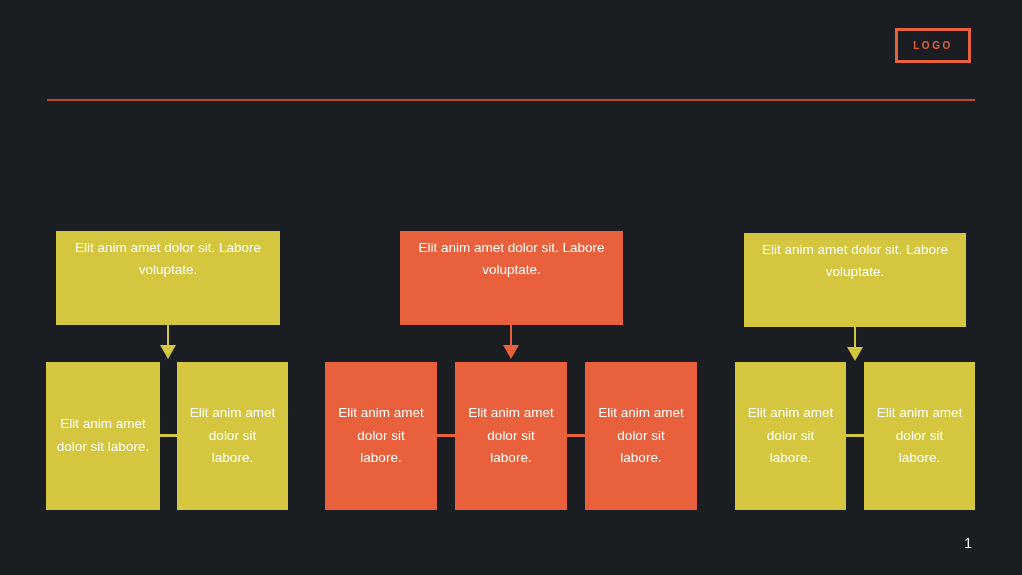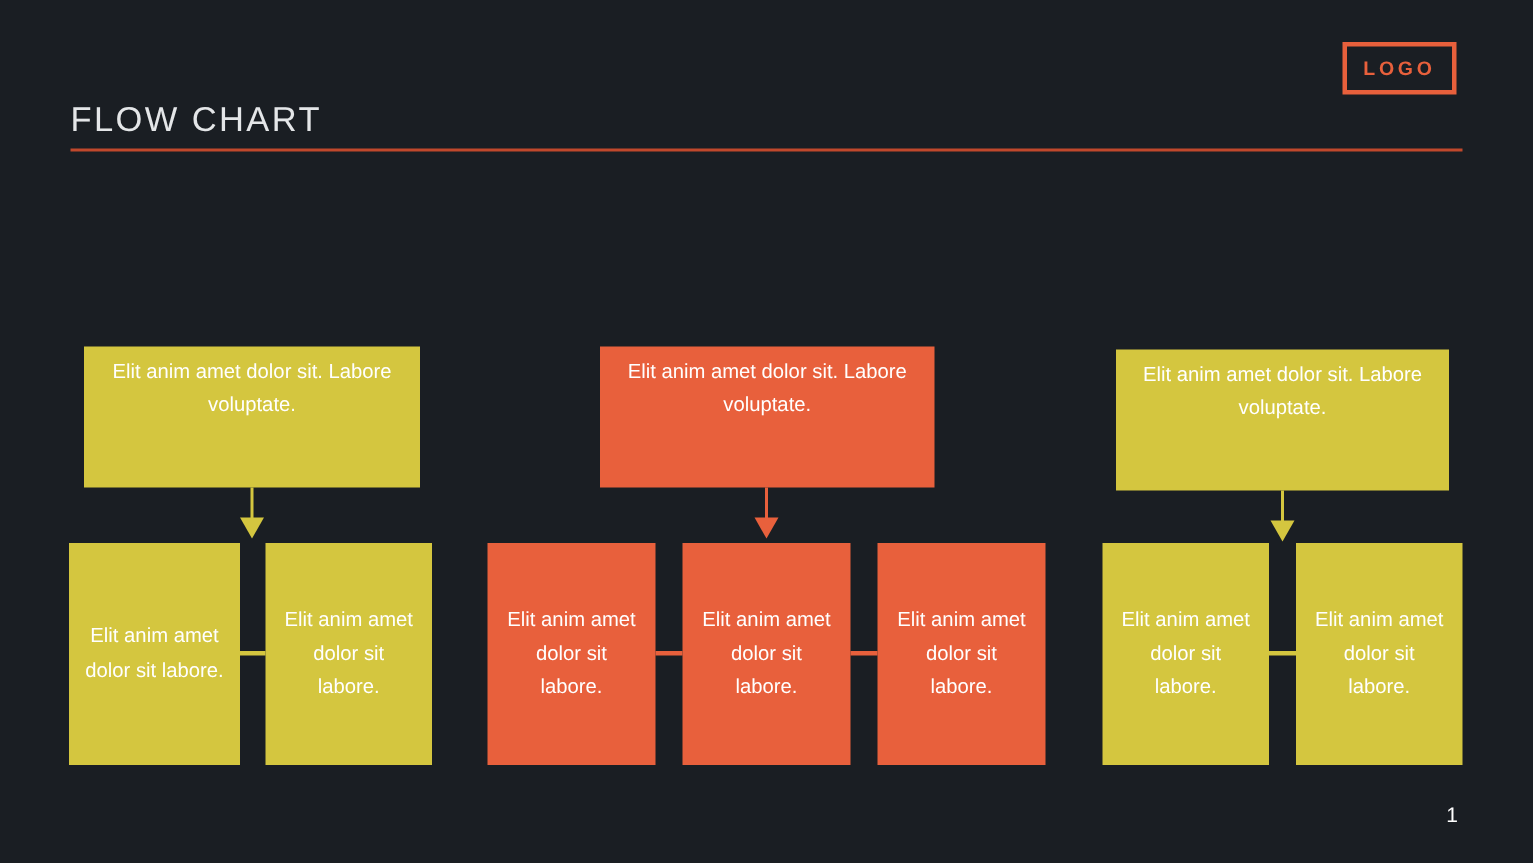--- a/index.html
+++ b/index.html
@@ -29,21 +29,21 @@
     width: 76px;
     height: 35px;
     border: 3px solid #e8603c;
     box-sizing: border-box;
     display: flex;
     align-items: center;
     justify-content: center;
   }
   #logo-text {
     color: #e8603c;
-    font-size: 13px;
+    font-size: 10px;
     font-weight: bold;
     letter-spacing: 2.5px;
     line-height: 1;
   }
   #page-title {
     position: absolute;
     left: 47px;
     top: 68px;
     color: #e4e6e8;
     font-size: 23px;
@@ -123,21 +123,20 @@
 </style>
 </head>
 <body>
 
 <div id="slide-header">
 
   <div id="logo-box">
     <span id="logo-text">LOGO</span>
   </div>
 
-  <div id="page-title">FLOW CHART</div>
 
   <div id="title-rule"></div>
 </div>
 
 <div id="flow-area">
 
   <div class="flow-group">
 
     <div class="parent-box" style="left:56px; top:231px; width:224px; height:94px; background:#d4c63f;">
       <span>Elit anim amet dolor sit. Labore voluptate.</span>

